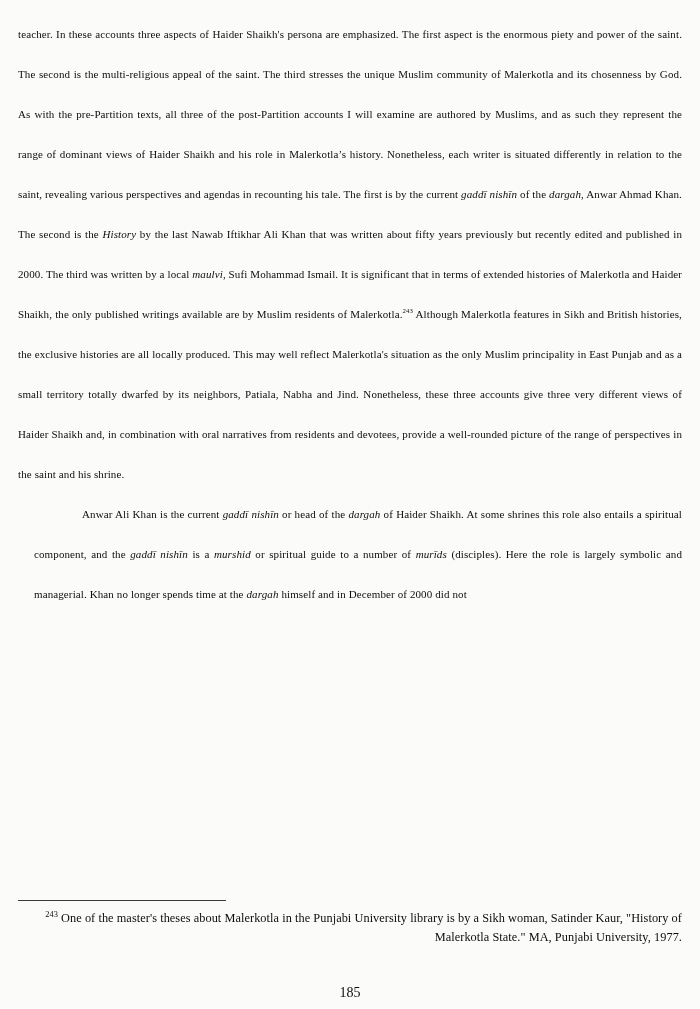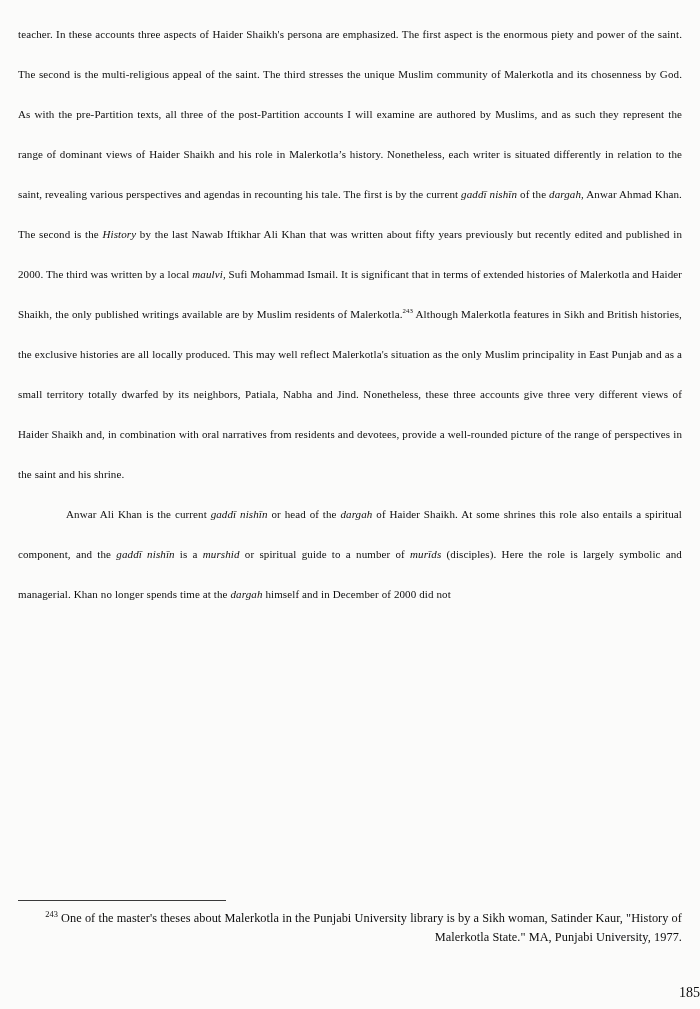--- a/index.html
+++ b/index.html
@@ -30,20 +30,21 @@
     line-height: 40px;
     text-align: justify;
     text-justify: inter-word;
     letter-spacing: 0.01em;
   }
   .body-text p {
     margin: 0;
   }
   .body-text p.indented {
     text-indent: 48px;
+    margin-left: 16px;
   }
   .body-text i {
     font-style: italic;
   }
   sup {
     font-size: 0.62em;
     vertical-align: super;
     line-height: 0;
   }
   .footnote-area {
@@ -65,21 +66,21 @@
     letter-spacing: 0.005em;
   }
   .footnote-text sup {
     font-size: 0.68em;
   }
   .page-number {
     position: absolute;
     left: 0;
     top: 985px;
     width: 700px;
-    text-align: right;
+    text-align: center;
     font-size: 14px;
   }
 </style>
 </head>
 <body>
 
 <div class="page">
 
   <div class="body-text">
     <p class=""><span>teacher.  In these accounts three aspects of Haider Shaikh's persona are emphasized.  The first aspect is the enormous piety and power of the saint.  The second is the multi-religious appeal of the saint.  The third stresses the unique Muslim community of Malerkotla and its chosenness by God.  As with the pre-Partition texts, all three of the post-Partition accounts I will examine are authored by Muslims, and as such they represent the range of dominant views of Haider Shaikh and his role in Malerkotla’s history.  Nonetheless, each writer is situated differently in relation to the saint, revealing various perspectives and agendas in recounting his tale.  The first is by the current </span><i>gaddī nishīn</i><span> of the </span><i>dargah</i><span>, Anwar Ahmad Khan.  The second is the </span><i>History</i><span> by the last Nawab Iftikhar Ali Khan that was written about fifty years previously but recently edited and published in 2000.  The third was written by a local </span><i>maulvi</i><span>, Sufi Mohammad Ismail.  It is significant that in terms of extended histories of Malerkotla and Haider Shaikh, the only published writings available are by Muslim residents of Malerkotla.</span><sup>243</sup><span>  Although Malerkotla features in Sikh and British histories, the exclusive histories are all locally produced.  This may well reflect Malerkotla's situation as the only Muslim principality in East Punjab and as a small territory totally dwarfed by its neighbors, Patiala, Nabha and Jind.  Nonetheless, these three accounts give three very different views of Haider Shaikh and, in combination with oral narratives from residents and devotees, provide a well-rounded picture of the range of perspectives in the saint and his shrine.</span></p>

